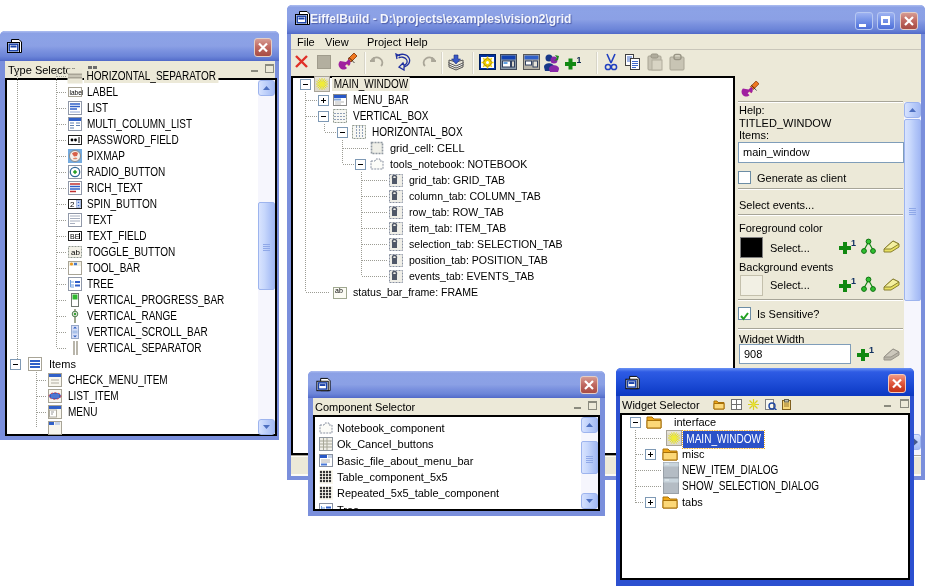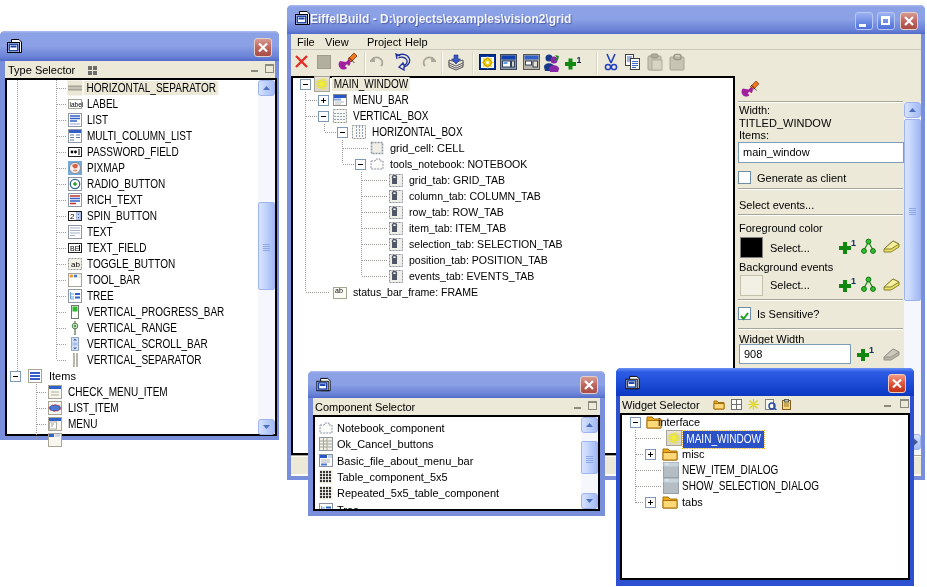--- a/index.html
+++ b/index.html
@@ -305,21 +305,21 @@
   </div>
 
   <div id="attr" class="abs" style="left:448px;top:71px;width:473px;height:379px;">
     <svg class="abs" style="left:6px;top:5px;" width="18" height="17" viewBox="0 0 19 18">
       <path d="M10 6 L16 0 L19 3 L13 9 Z" fill="#F07820" stroke="#803000" stroke-width="0.8"></path>
       <path d="M11 4.5 L16.5 10" stroke="#000" stroke-width="0.7"></path>
       <path d="M9 8 L12 11 L10 13 L8 11" fill="#F8C060"></path>
       <path d="M2 8 C0 10 0 13 2 15 C4 17 7 17 9 15 L7 13 L9 11 L11 13 C13 11 13 8 11 6 L8 9 Z" fill="#A020A0"></path>
     </svg>
     <div class="sep-line" style="left:3px;top:25px;width:165px;"></div>
-    <div class="lab11" style="left:4px;top:28px;">Width:</div>
+    <div class="lab11" style="left:4px;top:28px;">Help:</div>
     <div class="lab11" style="left:4px;top:41px;">TITLED_WINDOW</div>
     <div class="lab11" style="left:4px;top:53px;">Items:</div>
     <div class="field" style="left:3px;top:66px;width:166px;height:21px;">main_window</div>
     <div class="cb" style="left:3px;top:95px;"></div>
     <div class="lab11" style="left:22px;top:96px;">Generate as client</div>
     <div class="sep-line" style="left:3px;top:112px;width:165px;"></div>
     <div class="lab11" style="left:4px;top:123px;">Select events...</div>
     <div class="sep-line" style="left:3px;top:138px;width:165px;"></div>
     <div class="lab11" style="left:4px;top:146px;">Foreground color</div>
     <div class="abs" style="left:5px;top:161px;width:23px;height:21px;background:#000;border:1px solid #808080;"></div>
@@ -409,21 +409,21 @@
     <svg class="abs" style="left:83px;top:5px;" width="9" height="9">
         <rect width="4" height="4" fill="#6B6B6B"></rect>
         <rect x="5" width="4" height="4" fill="#6B6B6B"></rect>
         <rect y="5" width="4" height="4" fill="#6B6B6B"></rect>
         <rect x="5" y="5" width="4" height="4" fill="#6B6B6B"></rect>
       </svg>
     <div class="abs" style="left:246px;top:9px;width:7px;height:2px;background:#8A8A7E;"></div>
     <div class="abs" style="left:260px;top:3px;width:9px;height:9px;border:1px solid #8A8A7E;border-top-width:2px;"></div>
   </div>
   <div class="whitepanel" style="left:5px;top:47px;width:272px;height:358px;"></div>
-  <div id="typetree" class="abs" style="left:7px;top:49px;width:251px;height:431px;overflow:hidden;">
+  <div id="typetree" class="abs" style="left:7px;top:37px;width:251px;height:431px;overflow:hidden;">
     <div class="dotv" style="left:10px;top:0;height:296px;"></div>
     <div class="dotv" style="left:49px;top:0;height:280px;"></div>
     <div class="dotv" style="left:29px;top:304px;height:56px;"></div>
     <div class="doth" style="left:50px;top:8px;width:10px;"></div>
     <div class="doth" style="left:50px;top:24px;width:10px;"></div>
     <div class="doth" style="left:50px;top:40px;width:10px;"></div>
     <div class="doth" style="left:50px;top:56px;width:10px;"></div>
     <div class="doth" style="left:50px;top:72px;width:10px;"></div>
     <div class="doth" style="left:50px;top:88px;width:10px;"></div>
     <div class="doth" style="left:50px;top:104px;width:10px;"></div>
@@ -803,21 +803,21 @@
     <div class="doth" style="left:14px;top:41px;width:8px;"></div>
     <div class="doth" style="left:14px;top:57px;width:26px;"></div>
     <div class="doth" style="left:14px;top:73px;width:26px;"></div>
     <div class="doth" style="left:14px;top:89px;width:8px;"></div>
     <div class="trow" style="left:0;top:1px;">
       <div class="exp" style="left:8px;top:3px;"></div>
       <svg class="icon16" style="left:24px;" viewBox="0 0 16 16">
           <path d="M1 3 L6 3 L8 5 L15 5 L15 14 L1 14 Z" fill="#F0A818" stroke="#A87008"></path>
           <path d="M1 6.5 L15 6.5 L15 14 L1 14 Z" fill="#FCD878" stroke="#A87008"></path>
         </svg>
-      <span class="lbl" style="left:36px;">interface</span>
+      <span class="lbl" style="left:52px;">interface</span>
     </div>
     <div class="trow" style="left:0;top:17px;">
       <svg class="icon16" style="left:44px;">
           <rect x="0.5" y="0.5" width="15" height="15" fill="#DCD8CC" stroke="#A8A498"></rect>
           <rect x="1" y="1" width="14" height="2.5" fill="#E8E4DA"></rect>
           <g stroke="#E8E410" stroke-width="0.9">
             <path d="M8 2 V14 M2 8 H14 M3.8 3.8 L12.2 12.2 M12.2 3.8 L3.8 12.2 M5.5 2.5 L10.5 13.5 M10.5 2.5 L5.5 13.5 M2.5 5.5 L13.5 10.5 M13.5 5.5 L2.5 10.5"></path>
           </g>
           <circle cx="8" cy="8" r="2.6" fill="#F0EC38"></circle>
         </svg>

